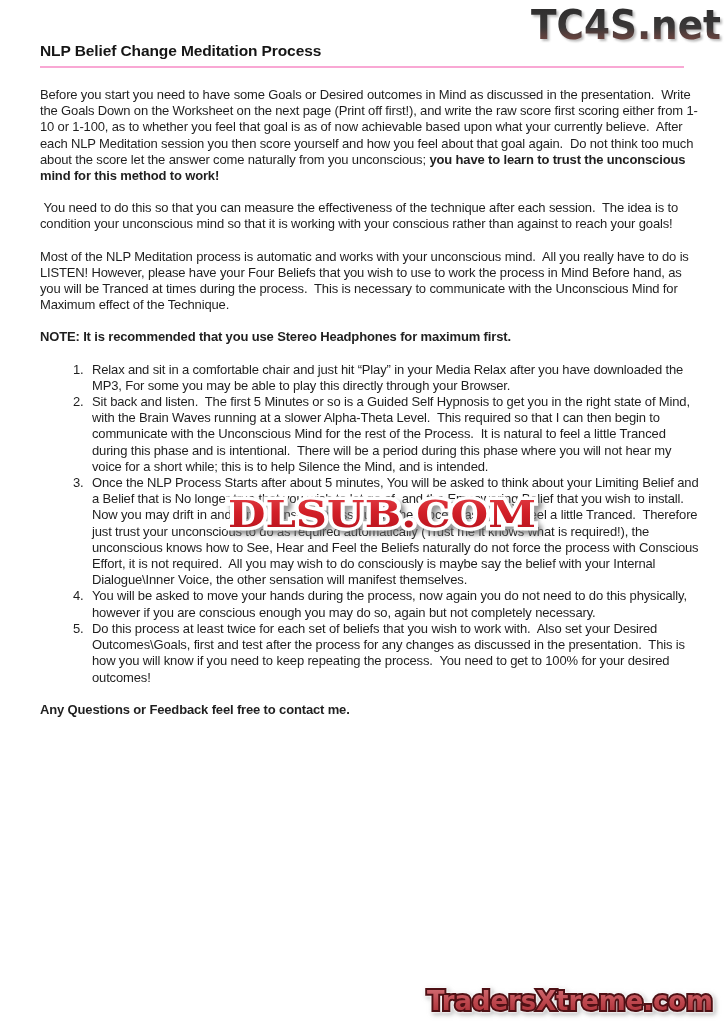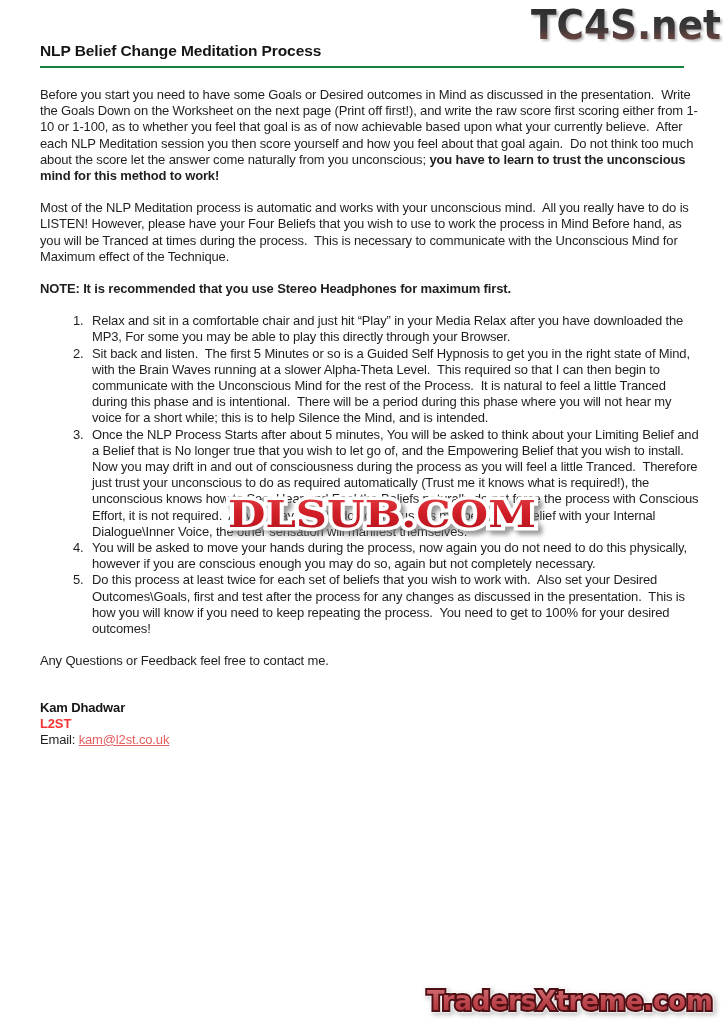--- a/index.html
+++ b/index.html
@@ -12,33 +12,33 @@
     overflow:hidden;
   }
   .header-block{margin:0 40px;}
   .doc-title{
     padding-top:42px;
     font-size:15.5px;
     font-weight:bold;
     color:#161616;
     letter-spacing:-0.1px;
     padding-bottom:6px;
-    border-bottom:2px solid #15803d;
+    border-bottom:2px solid #f9a8d4;
   }
   .content{
     margin:19px 20px 0 40px;
     font-size:13px;
     line-height:16.2px;
     letter-spacing:-0.15px;
   }
   .para{white-space:pre-wrap;margin:0 0 16px 0;}
   .bold{font-weight:bold;}
   ol.doc-list{margin:0 0 16px 0;padding-left:47px;}
   ol.doc-list li{padding-left:5px;white-space:pre-wrap;margin:0;}
-  .closing{white-space:pre-wrap;margin:0 0 16px 0;}
+  .closing{white-space:pre-wrap;margin:0 0 16px 0;font-weight:bold;}
   .signature{margin-top:30px;}
   .sig-line{white-space:pre-wrap;}
   .sig-name{font-weight:bold;color:#161616;}
   .sig-org{font-weight:bold;color:#f63434;}
   .email-link{color:#e55d5d;text-decoration:underline;cursor:pointer;}
   
   .wm-tc4s{
     position:absolute;top:2px;right:1px;
     filter:drop-shadow(2px 2px 1px rgba(130,130,130,0.55));
   }
@@ -68,36 +68,32 @@
     <text x="97" y="37" text-anchor="middle" font-family="'DejaVu Sans',sans-serif" font-weight="bold" font-size="41" fill="url(#tc4sGrad)" textLength="190" lengthAdjust="spacingAndGlyphs">TC4S.net</text>
   </svg>
 
   <div class="header-block">
     <div class="doc-title">NLP Belief Change Meditation Process</div>
   </div>
 
   <div class="content">
     <div id="paragraphs">
         <div class="para"><span>Before you start you need to have some Goals or Desired outcomes in Mind as discussed in the presentation.  Write the Goals Down on the Worksheet on the next page (Print off first!), and write the raw score first scoring either from 1-10 or 1-100, as to whether you feel that goal is as of now achievable based upon what your currently believe.  After each NLP Meditation session you then score yourself and how you feel about that goal again.  Do not think too much about the score let the answer come naturally from you unconscious; </span><span class="bold">you have to learn to trust the unconscious mind for this method to work!</span></div>
+        <div class="para"><span> You need to do this so that you can measure the effectiveness of the technique after each session.  The idea is to condition your unconscious mind so that it is working with your conscious rather than against to reach your goals!</span></div>
         <div class="para"><span>Most of the NLP Meditation process is automatic and works with your unconscious mind.  All you really have to do is LISTEN! However, please have your Four Beliefs that you wish to use to work the process in Mind Before hand, as you will be Tranced at times during the process.  This is necessary to communicate with the Unconscious Mind for Maximum effect of the Technique.</span></div>
         <div class="para"><span class="bold">NOTE: It is recommended that you use Stereo Headphones for maximum first.</span></div>
       </div>
     <ol class="doc-list" id="doc-list">
         <li>Relax and sit in a comfortable chair and just hit “Play” in your Media Relax after you have downloaded the MP3, For some you may be able to play this directly through your Browser.</li>
         <li>Sit back and listen.  The first 5 Minutes or so is a Guided Self Hypnosis to get you in the right state of Mind, with the Brain Waves running at a slower Alpha-Theta Level.  This required so that I can then begin to communicate with the Unconscious Mind for the rest of the Process.  It is natural to feel a little Tranced during this phase and is intentional.  There will be a period during this phase where you will not hear my voice for a short while; this is to help Silence the Mind, and is intended.</li>
         <li>Once the NLP Process Starts after about 5 minutes, You will be asked to think about your Limiting Belief and a Belief that is No longer true that you wish to let go of, and the Empowering Belief that you wish to install.  Now you may drift in and out of consciousness during the process as you will feel a little Tranced.  Therefore just trust your unconscious to do as required automatically (Trust me it knows what is required!), the unconscious knows how to See, Hear and Feel the Beliefs naturally do not force the process with Conscious Effort, it is not required.  All you may wish to do consciously is maybe say the belief with your Internal Dialogue\Inner Voice, the other sensation will manifest themselves.</li>
         <li>You will be asked to move your hands during the process, now again you do not need to do this physically, however if you are conscious enough you may do so, again but not completely necessary.</li>
         <li>Do this process at least twice for each set of beliefs that you wish to work with.  Also set your Desired Outcomes\Goals, first and test after the process for any changes as discussed in the presentation.  This is how you will know if you need to keep repeating the process.  You need to get to 100% for your desired outcomes!</li>
       </ol>
     <div class="closing">Any Questions or Feedback feel free to contact me.</div>
-    <div class="signature">
-      <div class="sig-line sig-name">Kam Dhadwar</div>
-      <div class="sig-line sig-org">L2ST</div>
-      <div class="sig-line"><span>Email: </span><a class="email-link">kam@l2st.co.uk</a></div>
-    </div>
   </div>
 
   <svg class="wm-dlsub" width="332" height="54" viewBox="0 0 332 54">
     <defs>
       <linearGradient id="dlsubGrad" x1="0" y1="0" x2="0" y2="1">
         <stop offset="0" stop-color="#e4444b"></stop>
         <stop offset="0.45" stop-color="#d21f28"></stop>
         <stop offset="1" stop-color="#b3121c"></stop>
       </linearGradient>
     </defs>

